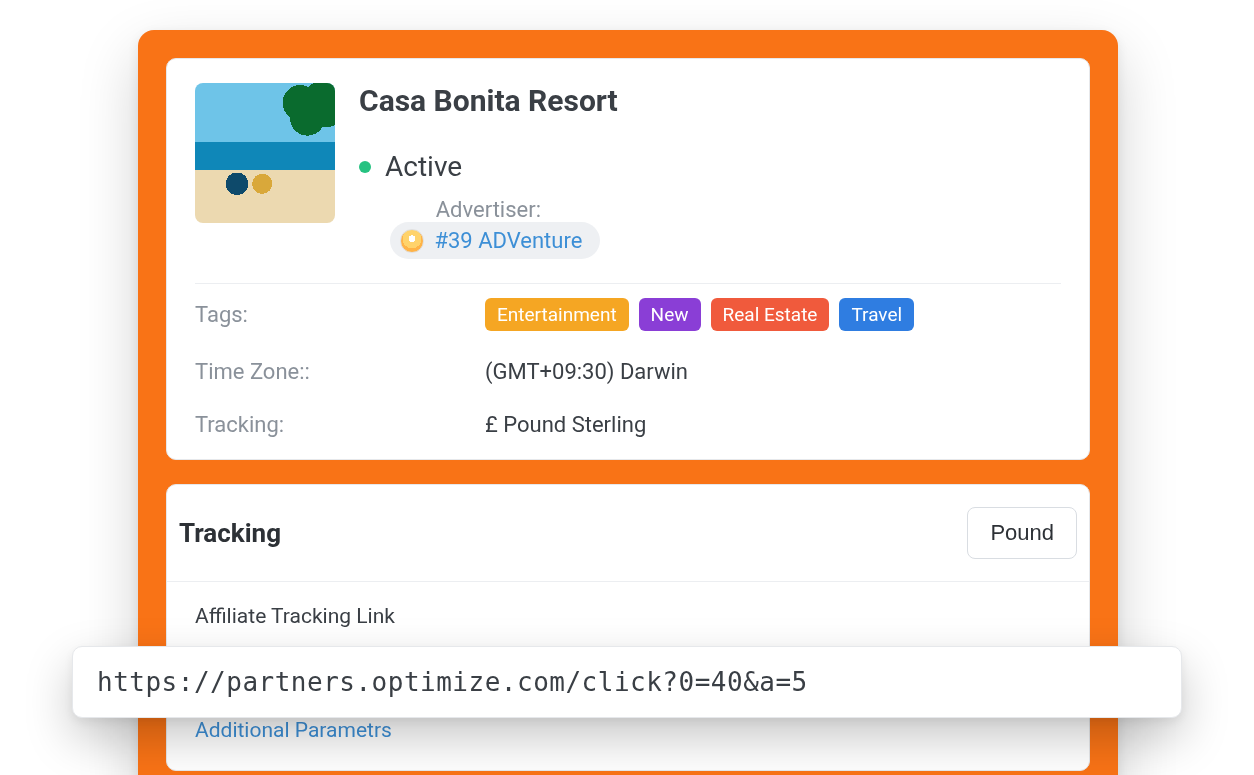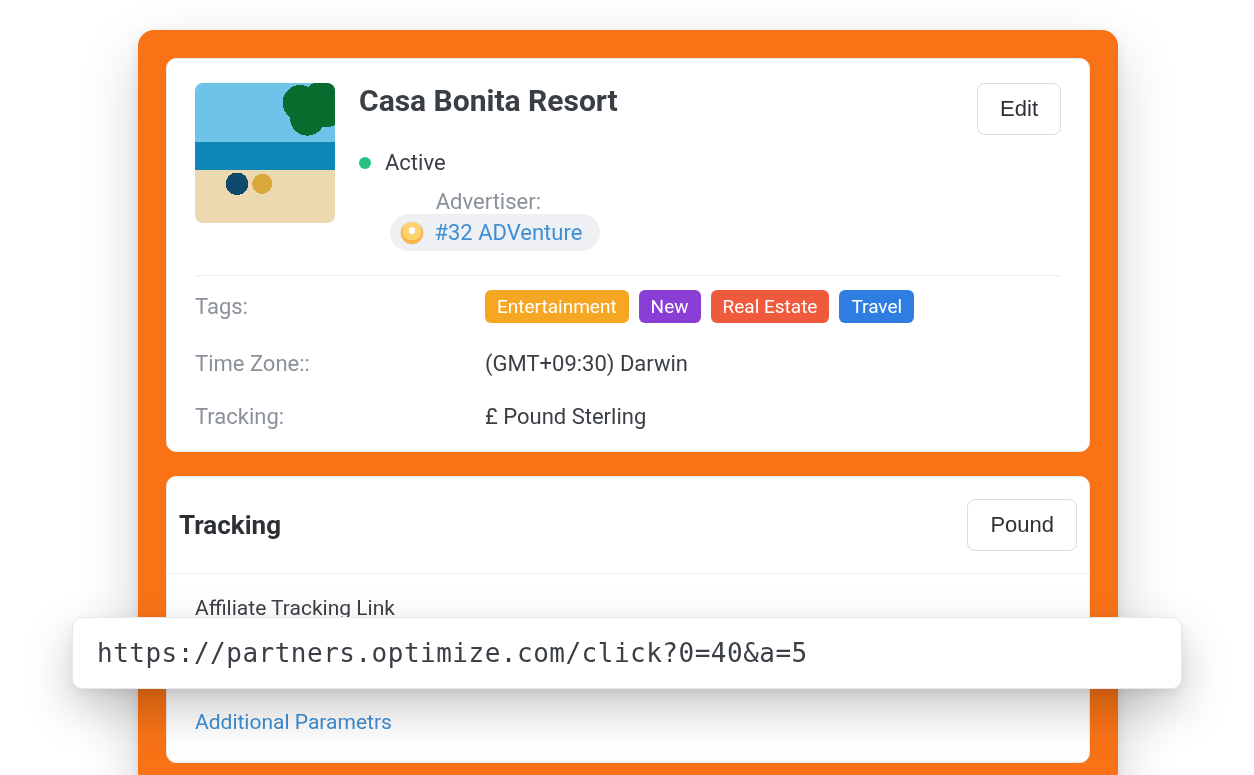--- a/index.html
+++ b/index.html
@@ -67,21 +67,21 @@
   .title {
     font-size: 30px;
     font-weight: 700;
     color: #3a3f45;
     margin-bottom: 14px;
   }
   .status-row {
     display: flex;
     align-items: center;
     margin-bottom: 14px;
-    font-size: 22px;
+    font-size: 28px;
     color: #3a3f45;
     margin-top: 32px;
   }
   .dot {
     width: 12px; height: 12px;
     border-radius: 50%;
     background: #26c281;
     margin-right: 14px;
   }
   .adv-row {
@@ -166,21 +166,21 @@
   .addl {
     color: #3d8fd6;
     font-size: 21px;
     margin-top: 18px;
     cursor: pointer;
   }
 
   .url-bar {
     position: absolute;
     left: 72px;
-    top: 617px;
+    top: 646px;
     width: 1110px;
     background: #ffffff;
     border: 1px solid #e6e8eb;
     border-radius: 10px;
     box-shadow: 0 20px 48px rgba(0,0,0,0.22), 0 4px 10px rgba(0,0,0,0.06);
     padding: 20px 24px;
     font-family: ui-monospace, SFMono-Regular, Menlo, Consolas, monospace;
     font-size: 26px;
     color: #3a3f45;
     letter-spacing: 0.5px;
@@ -202,25 +202,24 @@
           <div>
             <div class="title">Casa Bonita Resort</div>
             <div class="status-row">
               <span class="dot"></span>
               <span>Active</span>
             </div>
             <div class="adv-row">
               <span>Advertiser:</span>
               <span class="chip">
                 <span class="chip-icon"></span>
-                <span class="chip-text">#32 ADVenture</span>
+                <span class="chip-text">#39 ADVenture</span>
               </span>
             </div>
           </div>
-          <button class="btn">Edit</button>
         </div>
       </div>
     </div>
 
     <div class="divider"></div>
 
     <div class="meta-row">
       <div class="meta-label">Tags:</div>
       <div class="tags">
         <span class="tag orange">Entertainment</span>

